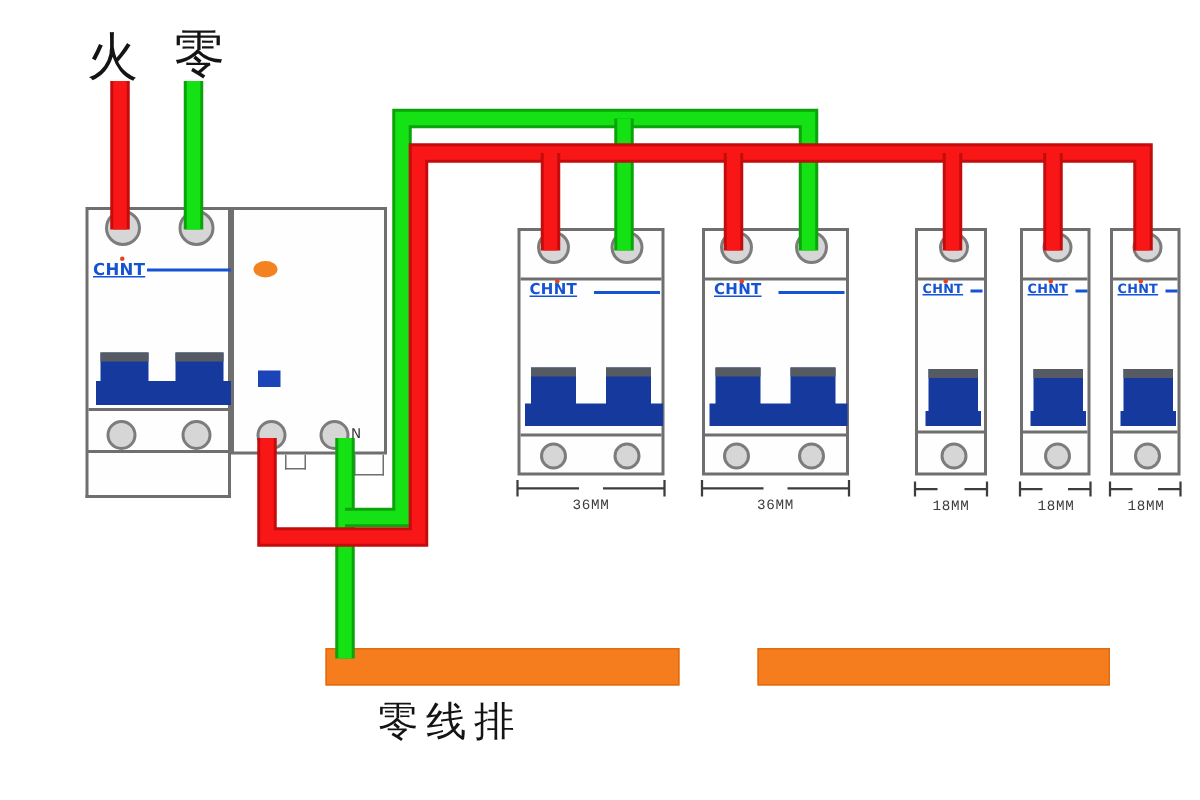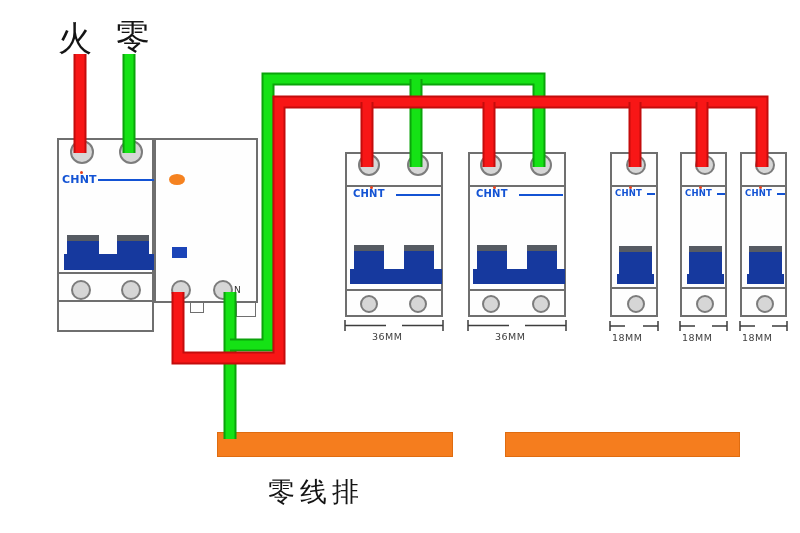--- a/index.html
+++ b/index.html
@@ -9,27 +9,27 @@
   .cjk{font-family:"DejaVu Serif","DejaVu Sans",serif;color:#141414;}
   .toplabel{font-size:34px;line-height:36px;}
   .barlabel{font-size:27px;letter-spacing:5px;white-space:nowrap;}
   
   .box{position:absolute;background:#fefefe;border:2px solid #6f6f6f;box-sizing:border-box;}
   .bk{position:absolute;top:152px;height:165px;background:#fefefe;border:2px solid #6f6f6f;box-sizing:border-box;}
   .hline{position:absolute;left:0;right:0;height:0;border-top:2px solid #6f6f6f;}
   .term{position:absolute;border-radius:50%;background:#d6d6d6;border:2px solid #7c7c7c;box-sizing:border-box;}
   .t24{width:24px;height:24px;} .t22{width:22px;height:22px;}
   .t20{width:20px;height:20px;} .t18{width:18px;height:18px;}
-  .logo{position:absolute;font-weight:bold;color:var(--brand,#1353d4);letter-spacing:.2px;white-space:nowrap;}
+  .logo{position:absolute;font-weight:bold;color:var(--brand,#1353d4);letter-spacing:.2px;white-space:nowrap;text-decoration:underline;}
   .logo-dash{position:absolute;height:2px;background:var(--brand,#1353d4);}
   .logo-dot{position:absolute;width:3px;height:3px;border-radius:50%;background:#e8401c;}
   .tg{position:absolute;background:var(--toggle,#16399e);}
   .tg-handle{position:absolute;background:var(--toggle,#16399e);border-top:6px solid #565b63;box-sizing:border-box;}
   .busbar{position:absolute;top:432px;height:25px;background:var(--busbar,#f57d1e);border:1px solid #df6c10;box-sizing:border-box;}
-  .dimlabel{position:absolute;font-size:9.5px;color:#3d3d3d;letter-spacing:.5px;width:44px;}
+  .dimlabel{position:absolute;font-size:9.5px;color:#3d3d3d;letter-spacing:.5px;width:44px;text-align:center;font-family:Liberation Mono, monospace;}
   .nlabel{position:absolute;font-size:9px;color:#333;}
   svg.wires{position:absolute;left:0;top:0;pointer-events:none;}
   .dim{fill:none;stroke:#3d3d3d;stroke-width:1.5;}
   .wd-g{fill:none;stroke:#0ba30b;stroke-width:13;}
   .wb-g{fill:none;stroke:var(--neutral,#15e215);stroke-width:9;}
   .wd-r{fill:none;stroke:#c40c0c;stroke-width:13;}
   .wb-r{fill:none;stroke:var(--live,#f81616);stroke-width:9;}
   .oval{position:absolute;border-radius:50%;background:var(--indicator,#f58220);}
   .bluebtn{position:absolute;background:#1b44b8;}
 </style>
@@ -134,21 +134,21 @@
   </div>
 
   <div class="dimlabel" style="left:372px;top:331px;">36MM</div>
   <div class="dimlabel" style="left:495px;top:331px;">36MM</div>
   <div class="dimlabel" style="left:612px;top:332px;">18MM</div>
   <div class="dimlabel" style="left:682px;top:332px;">18MM</div>
   <div class="dimlabel" style="left:742px;top:332px;">18MM</div>
 
   <div class="busbar" style="left:217px;width:236px;"></div>
   <div class="busbar" style="left:505px;width:235px;"></div>
-  <div class="abs cjk barlabel" style="left:268px;top:463px;margin-top:11px;">零线排</div>
+  <div class="abs cjk barlabel" style="left:252px;top:463px;">零线排</div>
 
   <svg class="wires" width="800" height="533" viewBox="0 0 800 533">
 
     <path class="dim" d="M345 320 V331 M345 325.5 H386 M402 325.5 H443 M443 320 V331"></path>
     <path class="dim" d="M468 320 V331 M468 325.5 H509 M525 325.5 H566 M566 320 V331"></path>
     <path class="dim" d="M610 321 V331 M610 326 H625 M643 326 H658 M658 321 V331"></path>
     <path class="dim" d="M680 321 V331 M680 326 H695 M712 326 H727 M727 321 V331"></path>
     <path class="dim" d="M740 321 V331 M740 326 H755 M772 326 H787 M787 321 V331"></path>
 
     <path class="wd-g" d="M129 54 V153"></path>

